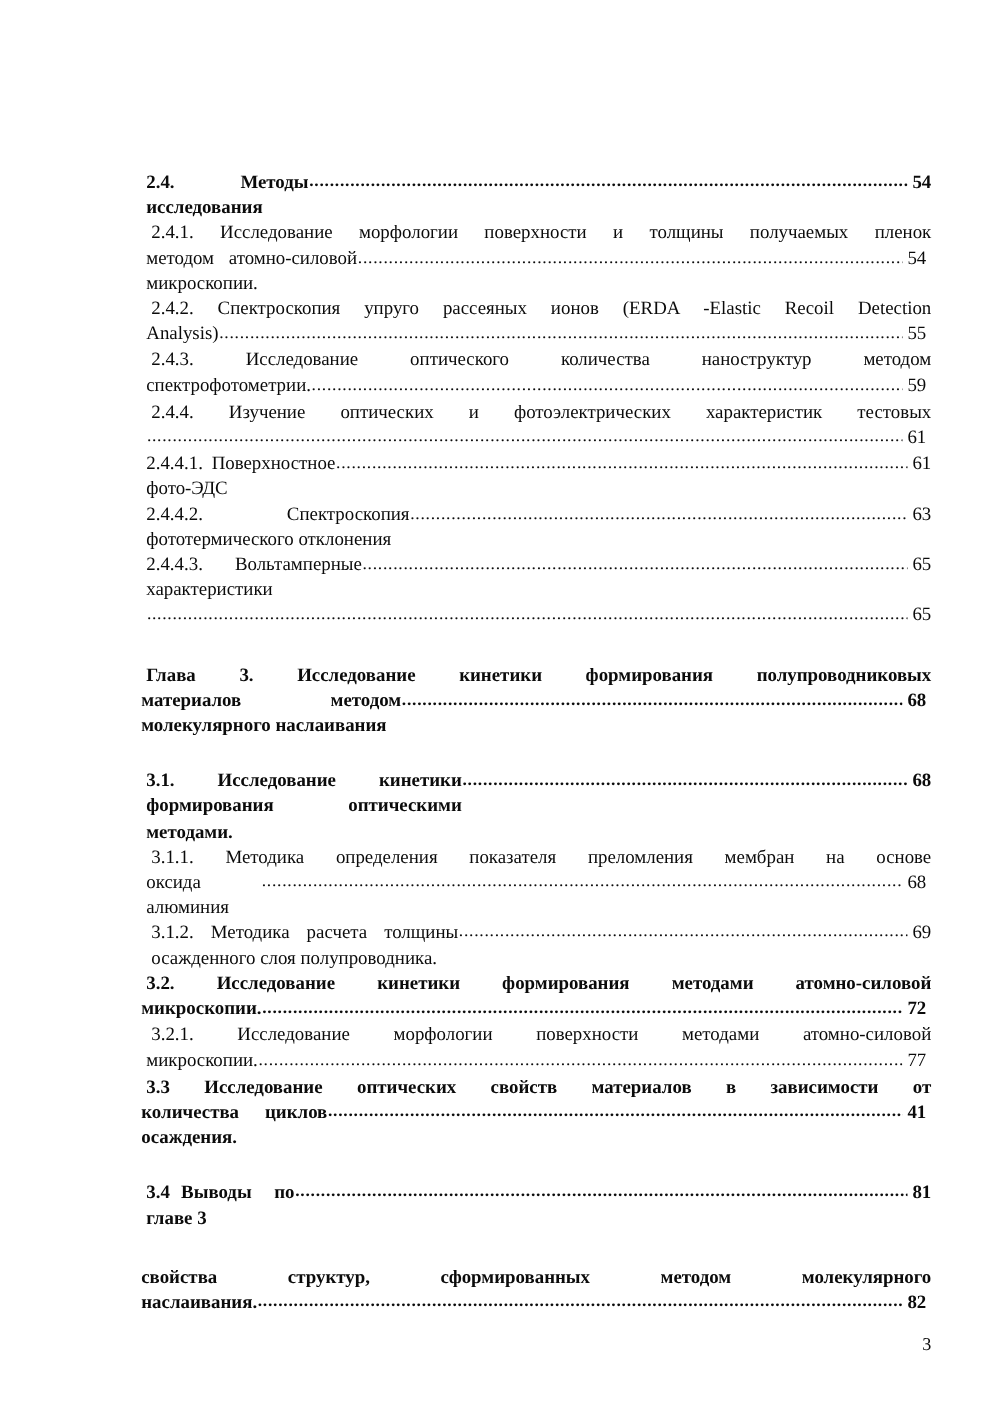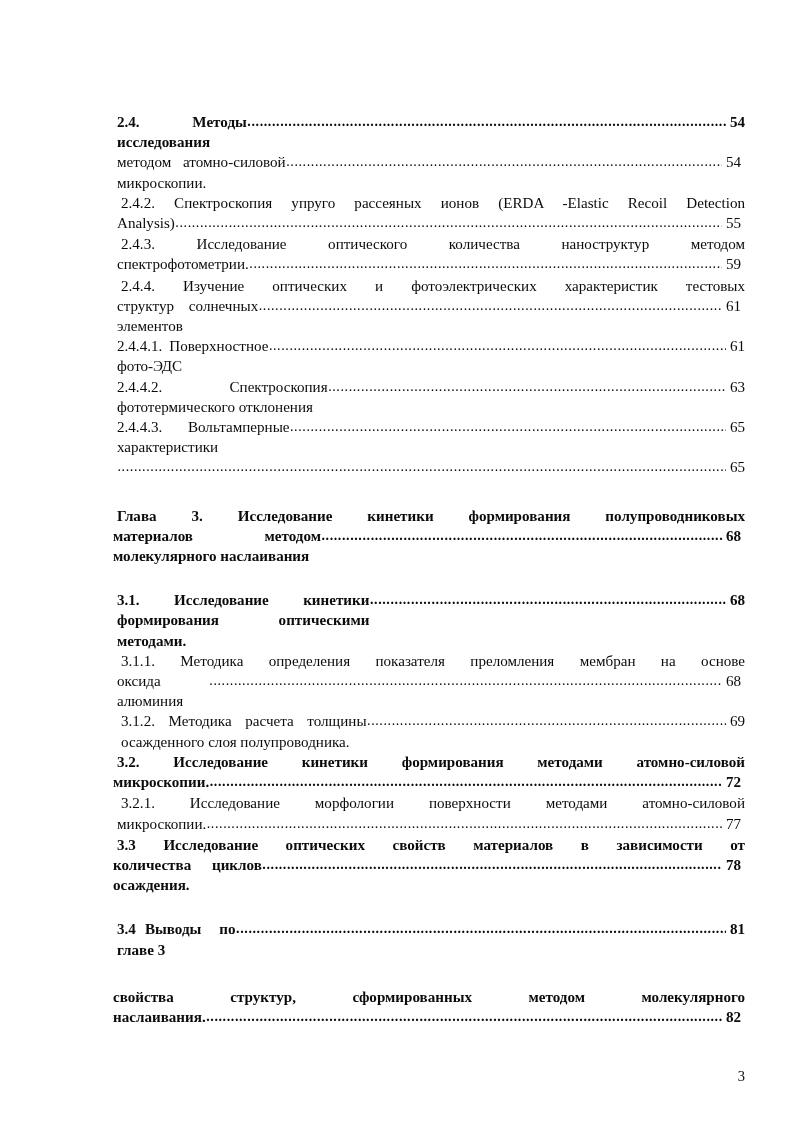--- a/index.html
+++ b/index.html
@@ -12,21 +12,21 @@
     height: 1122px;
     position: relative;
     font-family: "Liberation Serif", "DejaVu Serif", serif;
     color: #0b0b0b;
     overflow: hidden;
   }
 
   #toc {
     position: absolute;
     left: 117px;
-    top: 112px;
+    top: 136px;
     width: 628px;
     font-family: Liberation Serif, serif;
   }
 
   
   .entry {
     font-size: 15.1px;
     line-height: 20.2px;
     margin: 0;
     text-align: justify;
@@ -93,20 +93,21 @@
 
 <div id="toc">
     <div class="entry lvl1 bold">
       <div class="row">
         <span class="title">2.4. Методы исследования</span>
         <span class="dots">................................................................................................................................................................</span>
         <span class="page">54</span>
       </div>
     </div>
     <div class="entry lvl2">
+      <div class="just-line"><span>2.4.1. Исследование морфологии поверхности  и толщины получаемых пленок</span></div>
       <div class="row cont">
         <span class="title">методом атомно-силовой микроскопии.</span>
         <span class="dots">................................................................................................................................................................</span>
         <span class="page">54</span>
       </div>
     </div>
     <div class="entry lvl2">
       <div class="just-line"><span>2.4.2. Спектроскопия упруго рассеяных ионов (ERDA -Elastic Recoil Detection</span></div>
       <div class="row cont">
         <span class="title">Analysis)</span>
@@ -118,21 +119,20 @@
       <div class="just-line"><span>2.4.3. Исследование оптического количества наноструктур методом</span></div>
       <div class="row cont">
         <span class="title">спектрофотометрии.</span>
         <span class="dots">................................................................................................................................................................</span>
         <span class="page">59</span>
       </div>
     </div>
     <div class="entry lvl2">
       <div class="just-line"><span>2.4.4. Изучение оптических и фотоэлектрических характеристик тестовых</span></div>
       <div class="row cont">
-        <span class="title">структур солнечных элементов</span>
         <span class="dots">................................................................................................................................................................</span>
         <span class="page">61</span>
       </div>
     </div>
     <div class="entry lvl3">
       <div class="row">
         <span class="title">2.4.4.1. Поверхностное фото-ЭДС</span>
         <span class="dots">................................................................................................................................................................</span>
         <span class="page">61</span>
       </div>
@@ -201,21 +201,21 @@
         <span class="title">микроскопии.</span>
         <span class="dots">................................................................................................................................................................</span>
         <span class="page">77</span>
       </div>
     </div>
     <div class="entry lvl1 bold">
       <div class="just-line"><span>3.3 Исследование оптических свойств материалов в зависимости от</span></div>
       <div class="row cont">
         <span class="title">количества циклов осаждения.</span>
         <span class="dots">................................................................................................................................................................</span>
-        <span class="page">78</span>
+        <span class="page">41</span>
       </div>
     </div>
     <div class="entry lvl1 bold gap-lg">
       <div class="row">
         <span class="title">3.4 Выводы  по главе 3 </span>
         <span class="dots">................................................................................................................................................................</span>
         <span class="page">81</span>
       </div>
     </div>
     <div class="entry lvl1 bold gap-xl">

